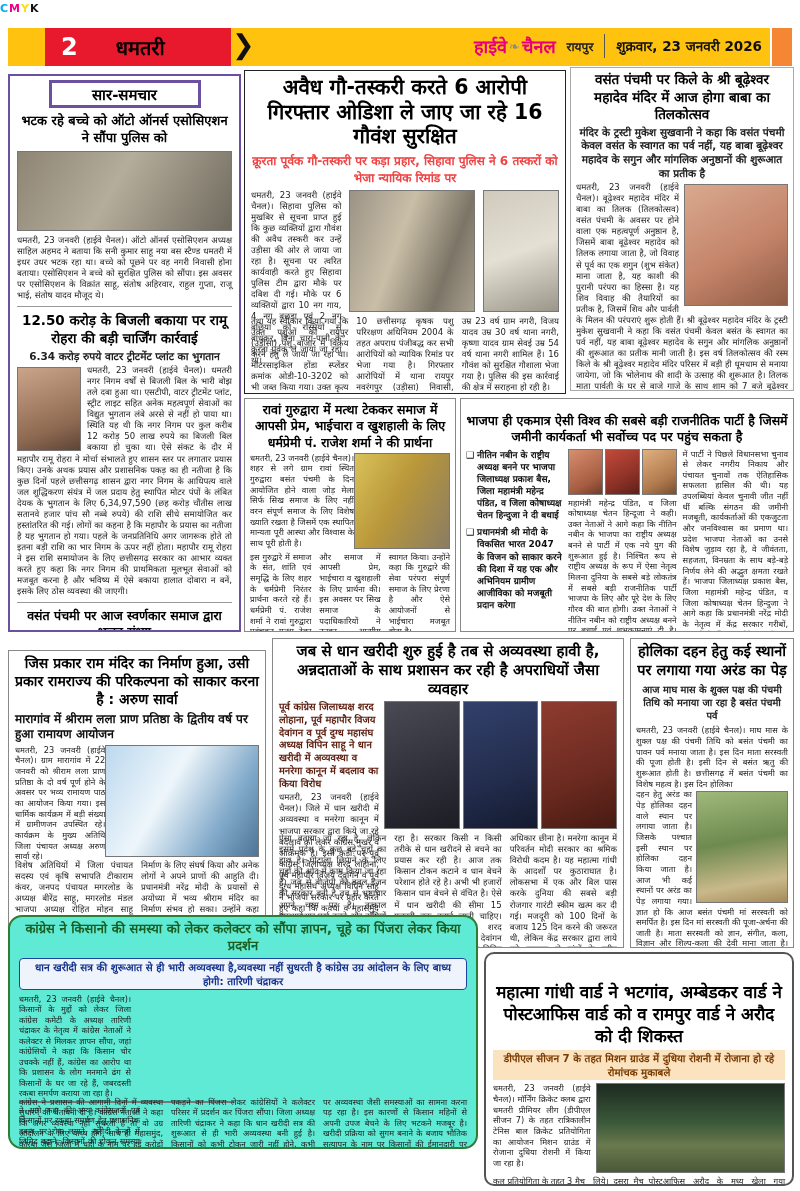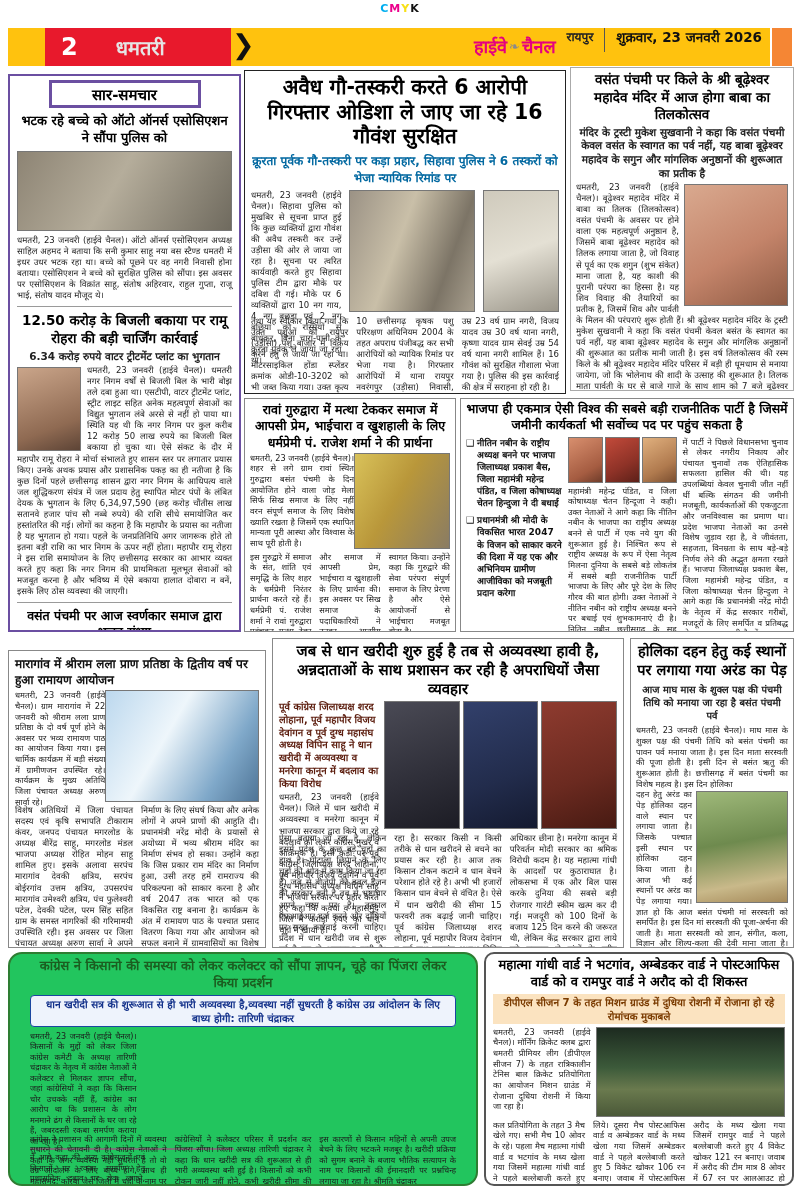--- a/index.html
+++ b/index.html
@@ -1,28 +1,28 @@
 <!DOCTYPE html>
 <html><head>
 <meta charset="utf-8">
 <style>
   * { box-sizing: border-box; margin: 0; padding: 0; }
   html,body { background:#e9e9e9; }
   body { font-family: "DejaVu Sans", sans-serif; }
   #page { position:relative; width:800px; height:1191px; background:#ffffff; margin:0 auto; overflow:hidden; }
 
-  .cmyk { position:absolute; top:2px; left:0; right:0; text-align:center; font-size:11px; font-weight:bold; letter-spacing:1px; }
+  .cmyk { position:absolute; top:2px; left:0; right:0; font-size:11px; font-weight:bold; letter-spacing:1px; }
   .cmyk .c{color:#00aeef}.cmyk .m{color:#ec008c}.cmyk .y{color:#f7e017}.cmyk .k{color:#111}
 
   .masthead { position:absolute; left:8px; top:28px; width:762px; height:38px; background:#ffc20e; }
   .mh-red { position:absolute; left:37px; top:0; width:186px; height:38px; background:#e8192c; display:flex; align-items:center; }
   .mh-num { color:#fff; font-size:24px; font-weight:bold; margin-left:16px; }
-  .mh-sec { color:#e5e5e5; font-size:20px; font-weight:bold; margin-left:38px; }
+  .mh-sec { color:#000000; font-size:20px; font-weight:bold; margin-left:38px; }
   .mh-arrow { position:absolute; left:224px; top:1px; font-size:27px; font-weight:bold; color:#111; }
-  .mh-right { position:absolute; right:8px; top:0; height:36px; display:flex; gap:11px; }
+  .mh-right { position:absolute; right:8px; top:0; height:36px; display:flex; align-items:center; gap:11px; }
   .mh-brand { font-size:18px; font-weight:bold; color:#e6007e; display:flex; align-items:center; gap:2px; }
   .mh-leaf { color:#8a8a8a; font-size:13px; }
   .mh-city { font-size:12px; font-weight:bold; color:#222; }
   .mh-div { width:1px; height:24px; background:#555; }
   .mh-date { font-size:13.5px; font-weight:bold; color:#111; }
   .mh-orange { position:absolute; left:772px; top:28px; width:20px; height:38px; background:#f58634; }
 
   .box { position:absolute; overflow:hidden; background:#fff; }
   .bd { font-size:8.5px; line-height:1.3; text-align:justify; color:#1b1b1b; }
   .cols2 { column-count:2; column-gap:8px; }
@@ -37,21 +37,21 @@
   .hl-a { font-size:13px; line-height:1.3; }
   .ph-auto { width:100%; height:80px; margin:4px 0; background:linear-gradient(120deg,#8d8474,#b5ad9b 45%,#6f6a5e); }
   .hl-b { font-size:13.5px; line-height:1.3; margin-top:1px; }
   .sub-b { font-size:10.5px; font-weight:bold; text-align:center; margin:2px 0; color:#222; }
   .ph-mayor { float:left; width:64px; height:84px; margin:2px 6px 2px 0; background:linear-gradient(160deg,#caa58a,#8f6a52 70%,#5d4436); }
   .hl-c { font-size:12.5px; line-height:1.3; }
 
   
   .box-main { left:244px; top:70px; width:322px; height:324px; border:1.5px solid #222; padding:4px 6px; }
   .hl-main { font-size:20.5px; line-height:1.2; }
-  .sub-main { color:#0369a1; font-size:12px; font-weight:bold; text-align:center; margin:3px 0 4px; }
+  .sub-main { color:#ef4444; font-size:12px; font-weight:bold; text-align:center; margin:3px 0 4px; }
   .main-row { display:flex; gap:8px; height:122px; }
   .main-lead { width:31%; }
   .ph-accused { width:43%; height:100%; background:linear-gradient(110deg,#9b9285,#c9bfa8 40%,#7c7466 75%,#a89f8e); }
   .ph-cows { width:26%; height:100%; background:linear-gradient(160deg,#cfcabc,#e4e0d4 50%,#9b968a); }
   .main-more { margin-top:4px; }
 
   
   .box-temple { left:570px; top:67px; width:224px; height:324px; border:1px solid #aaa; padding:3px 5px; }
   .hl-temple { font-size:13.5px; line-height:1.3; }
   .sub-temple { font-size:10.5px; font-weight:bold; text-align:center; margin:2px 0; color:#222; line-height:1.3; }
@@ -59,21 +59,21 @@
 
   
   .box-guru { left:244px; top:398px; width:212px; height:234px; border:1px solid #888; padding:3px 5px; }
   .hl-guru { font-size:12.5px; line-height:1.3; }
   .guru-row { display:flex; height:96px; margin-top:2px; }
   .guru-lead { width:52%; font-size:8.2px; }
   .ph-guru { width:48%; height:100%; background:linear-gradient(120deg,#d9c25a,#b9973a 45%,#8a7c63); }
   .guru-more { margin-top:3px; font-size:8.2px; }
 
   
-  .box-bjp { left:460px; top:398px; width:334px; height:234px; border:1px solid #888; padding:2px 5px; }
+  .box-bjp { left:460px; top:398px; width:334px; height:234px; border:1px solid #888; padding:14px 5px; }
   .hl-bjp { font-size:12.5px; line-height:1.3; }
   .bjp-row { display:flex; gap:6px; margin-top:3px; }
   .bjp-bullets { width:31%; }
   .bjp-bullets li { list-style:none; font-size:9px; font-weight:bold; line-height:1.35; margin-bottom:5px; display:flex; gap:3px; color:#111; }
   .bullet-glyph { flex:0 0 auto; }
   .bjp-mid { width:35%; }
   .bjp-photos { display:flex; gap:2px; height:46px; margin-bottom:3px; }
   .ph-leader { flex:1; background:linear-gradient(150deg,#d88f6e,#a55c41 70%,#6e3c2a); }
   .ph-leader2 { background:linear-gradient(150deg,#c24a3a,#8e3227 60%,#5c2018); }
   .ph-leader3 { background:linear-gradient(150deg,#e0b07e,#b07a4e 65%,#7a4e30); }
@@ -102,32 +102,32 @@
   .dhaan-more { margin-top:4px; }
 
   
   .box-holika { left:630px; top:638px; width:164px; height:310px; border:1px solid #888; padding:3px 5px; }
   .hl-holika { font-size:14.5px; line-height:1.3; }
   .sub-holika { font-size:9.8px; font-weight:bold; text-align:center; margin:3px 0; color:#222; line-height:1.35; }
   .bd-small { font-size:8.2px; }
   .ph-tree { float:right; width:92px; height:112px; margin:2px 0 2px 4px; background:linear-gradient(170deg,#9fb97a,#6e8a4e 45%,#c9b98a 80%,#a68a5a); }
 
   
-  .box-congress { left:8px; top:952px; width:470px; height:234px; border:2px solid #2e7d32; border-radius:14px; background:#22c55e; padding:4px 20px; }
+  .box-congress { left:8px; top:915px; width:470px; height:234px; border:2px solid #2e7d32; border-radius:14px; background:#5eead4; padding:4px 9px; }
   .hl-cong { color:#1b5e20; font-size:13px; line-height:1.3; }
   .sub-cong { border:1.5px solid #1a46a0; background:#eef3fc; color:#16348c; font-weight:bold; font-size:10.3px; text-align:center; border-radius:4px; padding:1px 4px; margin:3px 0 4px; }
   .cong-row { display:flex; gap:2px; height:100px;flex-direction:column; }
   .cong-lead { width:25%; font-size:8.1px; }
   .ph-collector { width:48%; height:100%; background:linear-gradient(115deg,#8d9aa0,#c3ccd0 40%,#5f6b70 80%); }
   .cong-right { width:27%; font-size:8.1px; }
   .cong-more { margin-top:3px; font-size:8.1px; }
 
   
   .box-cricket { left:484px; top:952px; width:310px; height:234px; border:2px solid #555; border-radius:10px; padding:3px 7px; }
-  .hl-cricket { font-size:13px; line-height:1.3; }
+  .hl-cricket { font-size:17px; line-height:1.3;margin-top:24px; }
   .sub-cricket { background:#fbe3c0; color:#7a3b00; font-weight:bold; font-size:10.2px; text-align:center; padding:1px 2px; margin:3px 0; }
   .cric-row { display:flex; gap:5px; height:90px; }
   .cric-lead { width:34%; font-size:8.2px; }
   .ph-night { width:66%; height:100%; background:linear-gradient(180deg,#1d2b20 0%,#3c5a3a 45%,#6a7a4e 70%,#4a5838); }
   .cric-more { margin-top:3px; font-size:8.2px; }
 </style>
 </head>
 <body>
 
 <div id="page">
@@ -225,20 +225,21 @@
           <div class="ph ph-leader ph-leader2"></div>
           <div class="ph ph-leader ph-leader3"></div>
         </div>
         <div class="bd bjp-col">महामंत्री महेन्द्र पंडित, व जिला कोषाध्यक्ष चेतन हिन्दूजा ने कही। उक्त नेताओं ने आगे कहा कि नीतिन नबीन के भाजपा का राष्ट्रीय अध्यक्ष बनने से पार्टी में एक नये युग की शुरूआत हुई है। निश्चित रूप से राष्ट्रीय अध्यक्ष के रूप में ऐसा नेतृत्व मिलना दुनिया के सबसे बड़े लोकतंत्र में सबसे बड़ी राजनीतिक पार्टी भाजपा के लिए और पूरे देश के लिए गौरव की बात होगी। उक्त नेताओं ने नीतिन नबीन को राष्ट्रीय अध्यक्ष बनने पर बधाई एवं शुभकामनाएं दी है। नितिन नबीन छत्तीसगढ़ के सह प्रभारी और बाद में प्रभारी के रूप में राज्य में पार्टी संगठन को मजबूत करने में महत्वपूर्ण भूमिका निभा चुके हैं, उनके मार्गदर्शन</div>
       </div>
       <div class="bd bjp-right">में पार्टी ने पिछले विधानसभा चुनाव से लेकर नगरीय निकाय और पंचायत चुनावों तक ऐतिहासिक सफलता हासिल की थी। यह उपलब्धियां केवल चुनावी जीत नहीं थीं बल्कि संगठन की जमीनी मजबूती, कार्यकर्ताओं की एकजुटता और जनविश्वास का प्रमाण था। प्रदेश भाजपा नेताओं का उनसे विशेष जुड़ाव रहा है, वे जीवंतता, सहजता, विनम्रता के साथ बड़े-बड़े निर्णय लेने की अद्भुत क्षमता रखते हैं। भाजपा जिलाध्यक्ष प्रकाश बैस, जिला महामंत्री महेन्द्र पंडित, व जिला कोषाध्यक्ष चेतन हिन्दुजा ने आगे कहा कि प्रधानमंत्री नरेंद्र मोदी के नेतृत्व में केंद्र सरकार गरीबों, मजदूरों के लिए समर्पित व प्रतिबद्ध होकर काम कर रही है। केंद्र सरकार द्वारा लाया गया विकसित भारत – गारंटी फॉर रोजगार और आजीविका मिशन (ग्रामीण) अधिनियम, 2025 अब पूर्ववर्ती मनरेगा योजना का स्थान लेगा।</div>
     </div>
   </div>
 
   <div class="box box-ram">
+    <div class="hl hl-ram">जिस प्रकार राम मंदिर का निर्माण हुआ, उसी प्रकार रामराज्य की परिकल्पना को साकार करना है : अरुण सार्वा</div>
     <div class="sub-ram">मारागांव में श्रीराम लला प्राण प्रतिष्ठा के द्वितीय वर्ष पर हुआ रामायण आयोजन</div>
     <div class="ram-row">
       <div class="bd ram-lead">धमतरी, 23 जनवरी (हाईवे चैनल)। ग्राम मारागांव में 22 जनवरी को श्रीराम लला प्राण प्रतिष्ठा के दो वर्ष पूर्ण होने के अवसर पर भव्य रामायण पाठ का आयोजन किया गया। इस धार्मिक कार्यक्रम में बड़ी संख्या में ग्रामीणजन उपस्थित रहे। कार्यक्रम के मुख्य अतिथि जिला पंचायत अध्यक्ष अरुण सार्वा रहे।</div>
       <div class="ph ph-ram"></div>
     </div>
     <div class="bd cols2 ram-more">विशेष अतिथियों में जिला पंचायत सदस्य एवं कृषि सभापति टीकाराम कंवर, जनपद पंचायत मगरलोड के अध्यक्ष बीरेंद्र साहू, मगरलोड मंडल भाजपा अध्यक्ष रोहित मोहन साहू शामिल हुए। इसके अलावा सरपंच मारागांव देवकी क्षत्रिय, सरपंच बोईरगांव उत्तम क्षत्रिय, उपसरपंच मारागांव उमेश्वरी क्षत्रिय, पंच फुलेश्वरी पटेल, देवकी पटेल, परम सिंह सहित ग्राम के समस्त नागरिकों की गरिमामयी उपस्थिति रही। इस अवसर पर जिला पंचायत अध्यक्ष अरुण सार्वा ने अपने संबोधन में कहा कि लगभग 500 वर्ष पूर्व हमारे हिंदू भाइयों ने राम मंदिर निर्माण के लिए संघर्ष किया और अनेक लोगों ने अपने प्राणों की आहुति दी। प्रधानमंत्री नरेंद्र मोदी के प्रयासों से अयोध्या में भव्य श्रीराम मंदिर का निर्माण संभव हो सका। उन्होंने कहा कि जिस प्रकार राम मंदिर का निर्माण हुआ, उसी तरह हमें रामराज्य की परिकल्पना को साकार करना है और वर्ष 2047 तक भारत को एक विकसित राष्ट्र बनाना है। कार्यक्रम के अंत में रामायण पाठ के पश्चात प्रसाद वितरण किया गया और आयोजन को सफल बनाने में ग्रामवासियों का विशेष योगदान रहा।</div>
   </div>
 
   <div class="box box-dhaan">
     <div class="hl hl-dhaan">जब से धान खरीदी शुरु हुई है तब से अव्यवस्था हावी है, अन्नदाताओं के साथ प्रशासन कर रही है अपराधियों जैसा व्यवहार</div>

